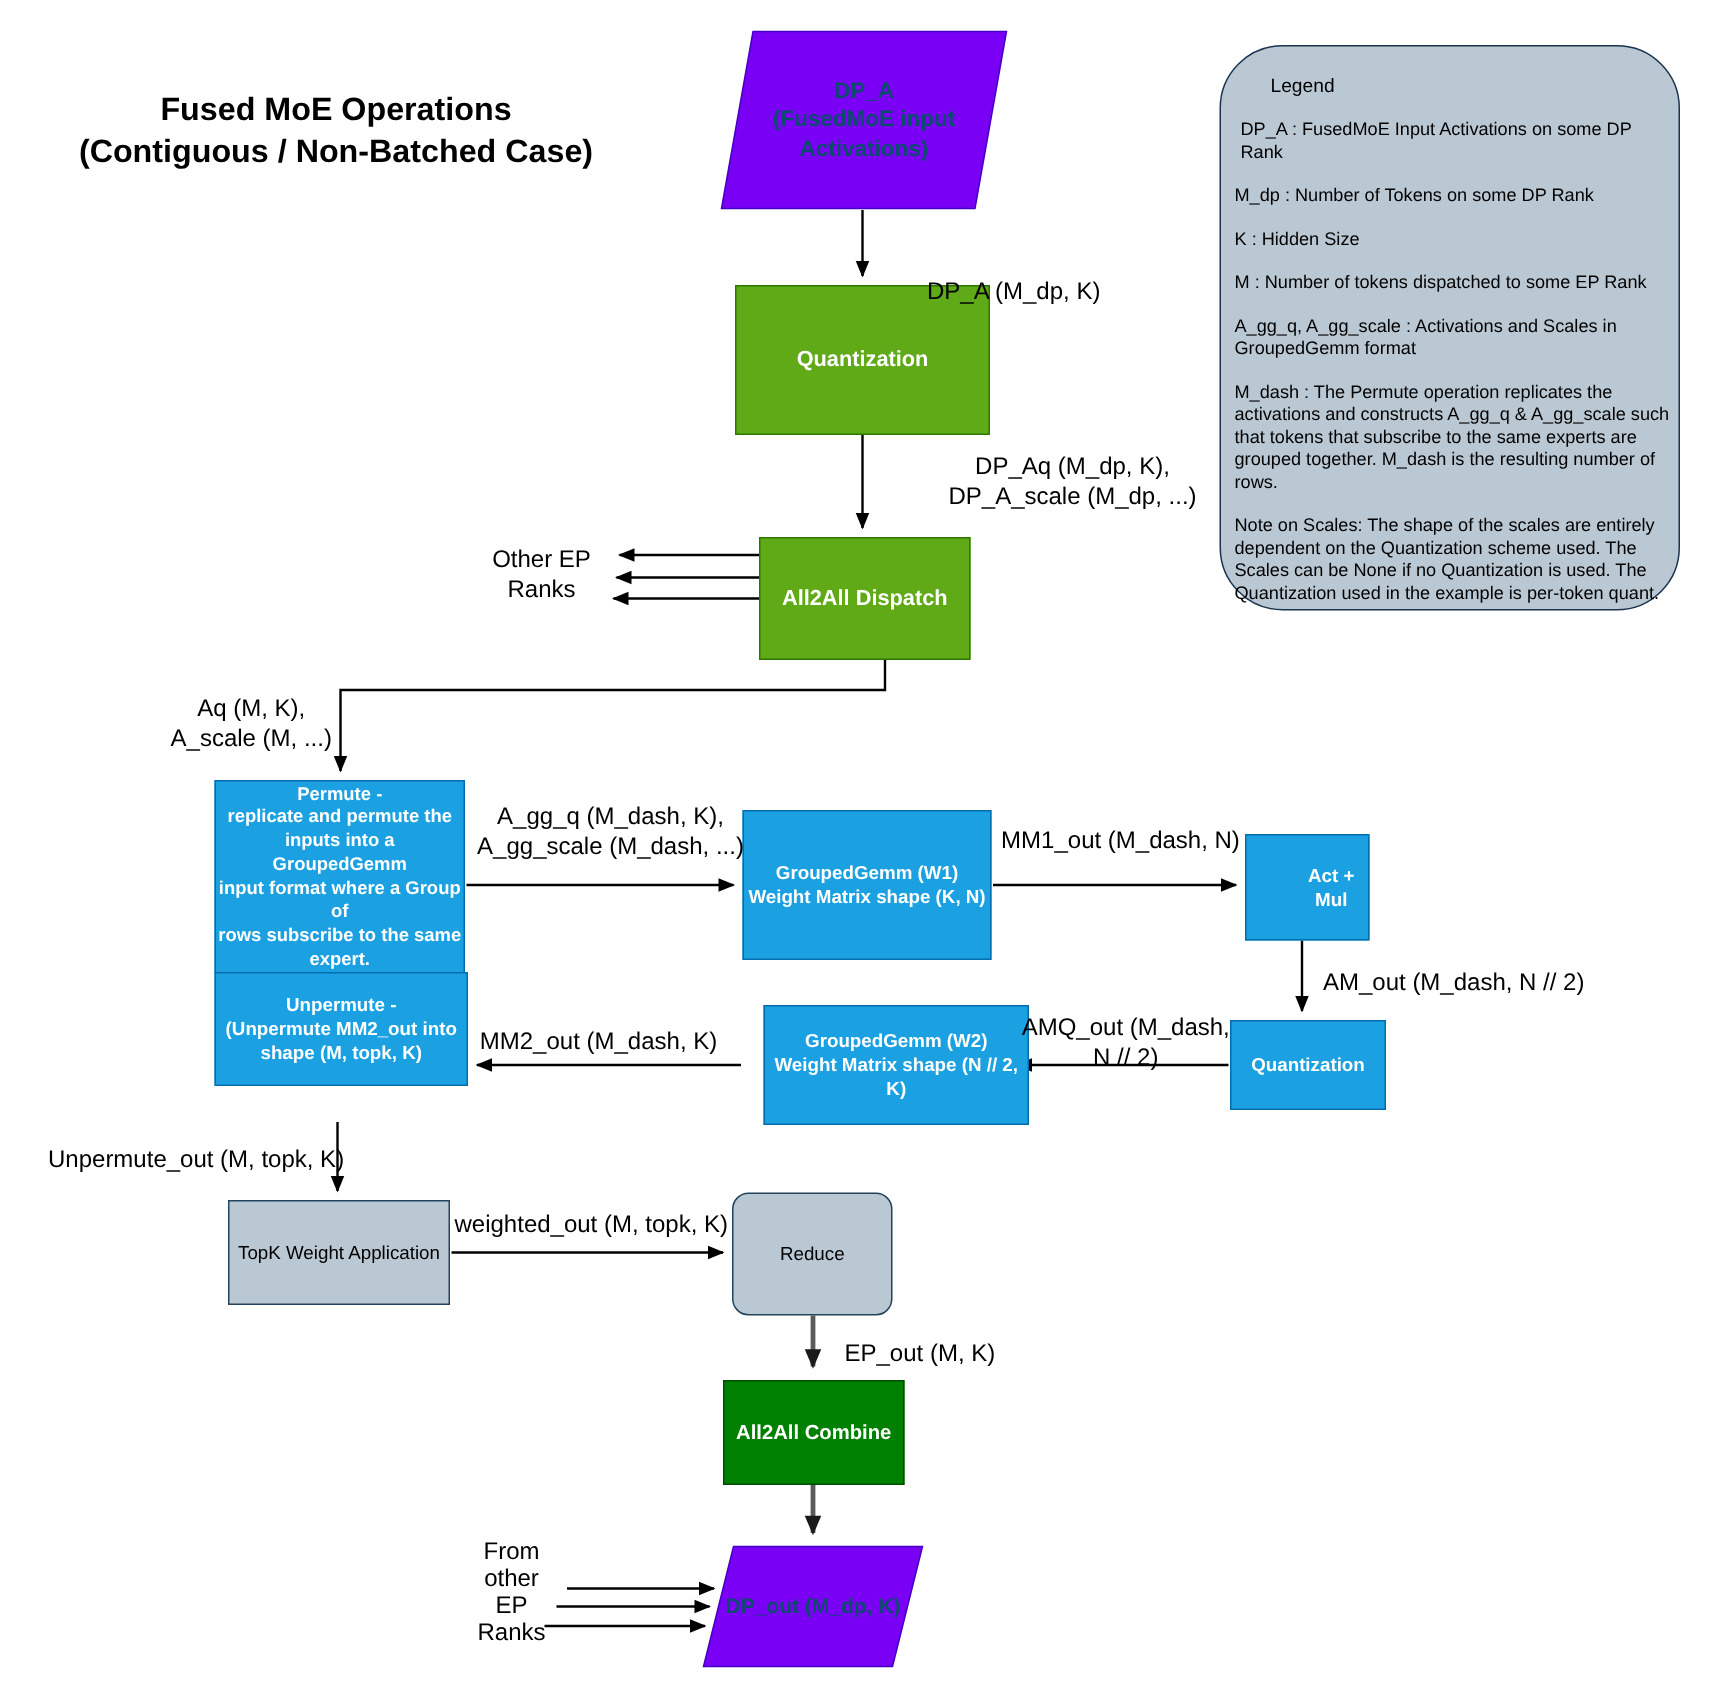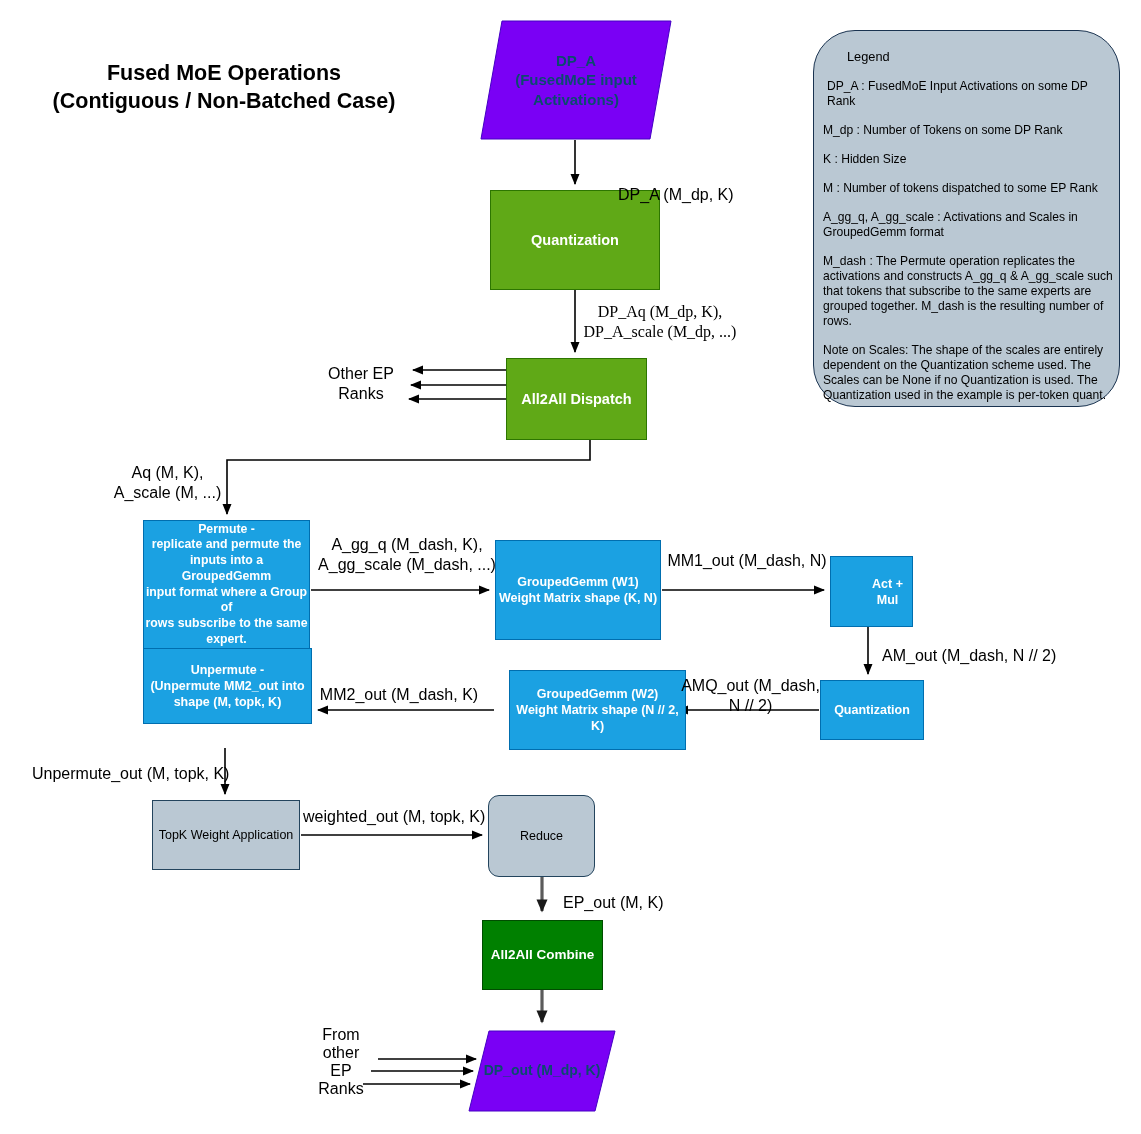--- a/index.html
+++ b/index.html
@@ -127,21 +127,21 @@
   <div class="node rect dgreen" style="left:482px;top:920px;width:121px;height:70px;font-size:13.5px;">All2All Combine</div>
 
   <div class="node para" style="left:468px;top:1030px;width:148px;height:82px;font-size:14px;">
     <svg viewBox="0 0 148 82" preserveAspectRatio="none">
       <polygon points="21,1 147,1 127,81 1,81" fill="#7a00f5" stroke="#4400c4" stroke-width="1"></polygon>
     </svg>
     <span>DP_out (M_dp, K)</span>
   </div>
 
   <div class="lbl" style="left:618px;top:154px;margin-top:31px;">DP_A (M_dp, K)</div>
-  <div class="lbl c" style="left:570px;top:302px;width:180px;font-family:Liberation Serif, serif;">DP_Aq (M_dp, K),
+  <div class="lbl c" style="left:625px;top:302px;width:180px;">DP_Aq (M_dp, K),
 DP_A_scale (M_dp, ...)</div>
   <div class="lbl c" style="left:320px;top:364px;width:82px;">Other EP
 Ranks</div>
   <div class="lbl c" style="left:312px;top:535px;width:190px;">A_gg_q (M_dash, K),
 A_gg_scale (M_dash, ...)</div>
   <div class="lbl c" style="left:100px;top:463px;width:135px;">Aq (M, K),
 A_scale (M, ...)</div>
   <div class="lbl c" style="left:666px;top:551px;width:162px;">MM1_out (M_dash, N)</div>
   <div class="lbl" style="left:882px;top:646px;">AM_out (M_dash, N // 2)</div>
   <div class="lbl c" style="left:678px;top:676px;width:145px;">AMQ_out (M_dash,

